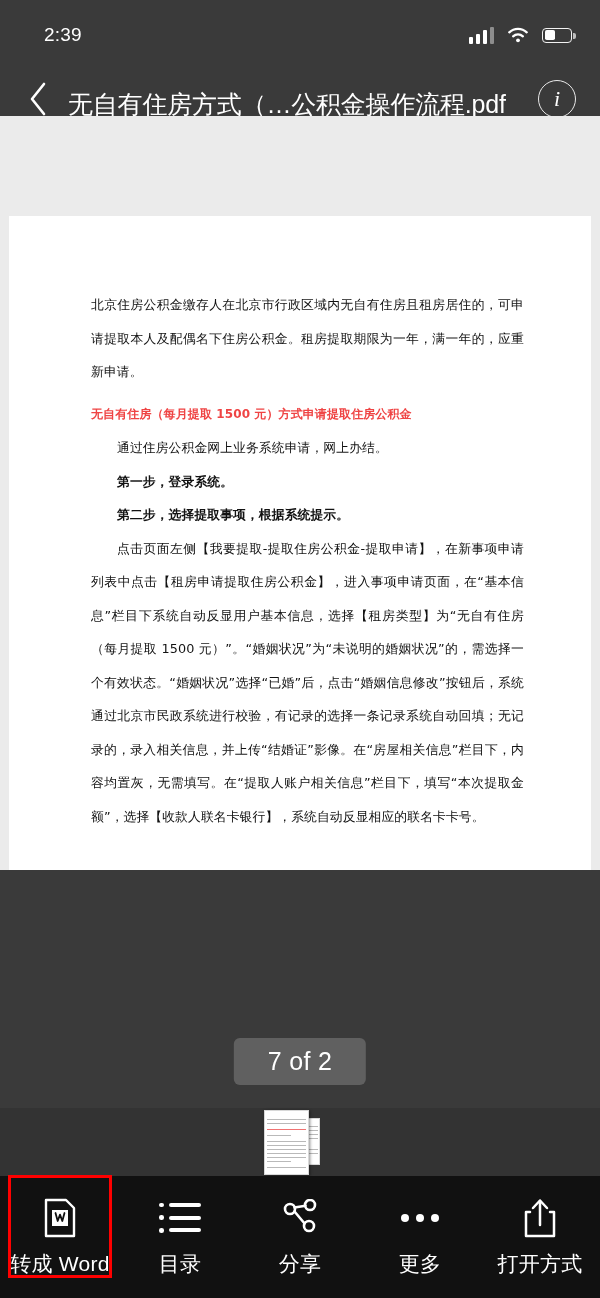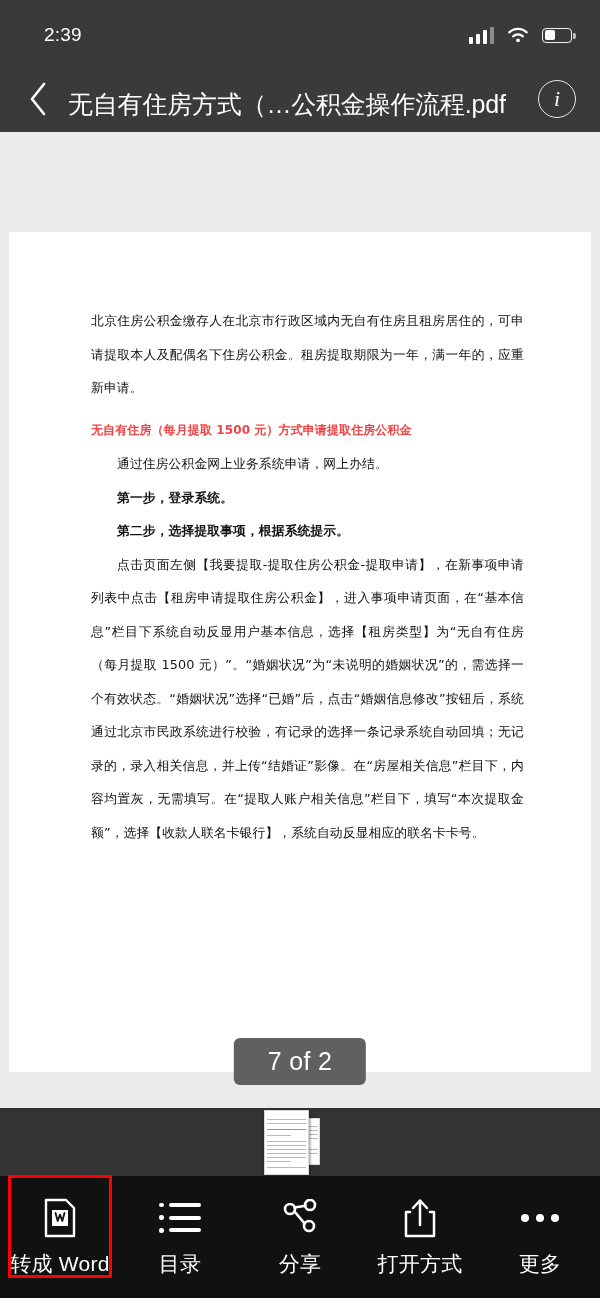--- a/index.html
+++ b/index.html
@@ -50,21 +50,21 @@
   }
   .nav-info {
     flex:0 0 auto; width:38px; height:38px; border:1.9px solid #e9e9e9;
     border-radius:50%; display:flex; align-items:center; justify-content:center;
     color:#fff; font-size:22px; font-family:"Liberation Serif",serif;
     font-style:italic; cursor:pointer; margin-right:2px;
   }
 
   
   .doc-area {
-    position:absolute; top:132px; left:0; width:600px; height:980px;
+    position:absolute; top:116px; left:0; width:600px; height:754px;
     background:#ebebeb; overflow:hidden;
   }
   .page {
     position:absolute; top:100px; left:9px; width:582px; height:840px;
     background:#fff; box-shadow:0 0 0 0 rgba(0,0,0,0);
   }
   .page-body {
     padding:72px 67px 0 82px;
     font-family:"DejaVu Sans","Liberation Sans",sans-serif;
     color:#121212;
@@ -249,34 +249,34 @@
           <circle cx="30" cy="6" r="5" stroke="#fff" stroke-width="2.6" fill="none"></circle>
           <circle cx="29" cy="27" r="5" stroke="#fff" stroke-width="2.6" fill="none"></circle>
           <path d="M14.5 8.5 L25.5 6.8 M14.5 12.5 L24.6 24.5" stroke="#fff" stroke-width="2.6" stroke-linecap="round"></path>
         </svg>
       </div>
       <div class="tb-label">分享</div>
     </div>
 
     <div class="tb-item">
       <div class="tb-icon">
-        <svg width="38" height="42" viewBox="0 0 38 42">
-          <path d="M9 15 h-4 v24 h28 v-24 h-4" stroke="#fff" stroke-width="2.5" fill="none" stroke-linecap="round" stroke-linejoin="round"></path>
-          <path d="M19 28 V4" stroke="#fff" stroke-width="2.5" stroke-linecap="round"></path>
-          <path d="M12 11 L19 3.5 L26 11" stroke="#fff" stroke-width="2.5" fill="none" stroke-linecap="round" stroke-linejoin="round"></path>
-        </svg>
-      </div>
-      <div class="tb-label">打开方式</div>
-    </div>
-
-    <div class="tb-item">
-      <div class="tb-icon">
         <div class="ico-dots">
             <span></span>
             <span></span>
             <span></span>
           </div>
       </div>
       <div class="tb-label">更多</div>
     </div>
 
+    <div class="tb-item">
+      <div class="tb-icon">
+        <svg width="38" height="42" viewBox="0 0 38 42">
+          <path d="M9 15 h-4 v24 h28 v-24 h-4" stroke="#fff" stroke-width="2.5" fill="none" stroke-linecap="round" stroke-linejoin="round"></path>
+          <path d="M19 28 V4" stroke="#fff" stroke-width="2.5" stroke-linecap="round"></path>
+          <path d="M12 11 L19 3.5 L26 11" stroke="#fff" stroke-width="2.5" fill="none" stroke-linecap="round" stroke-linejoin="round"></path>
+        </svg>
+      </div>
+      <div class="tb-label">打开方式</div>
+    </div>
+
   </div>
 </div>
 
 </body></html>

